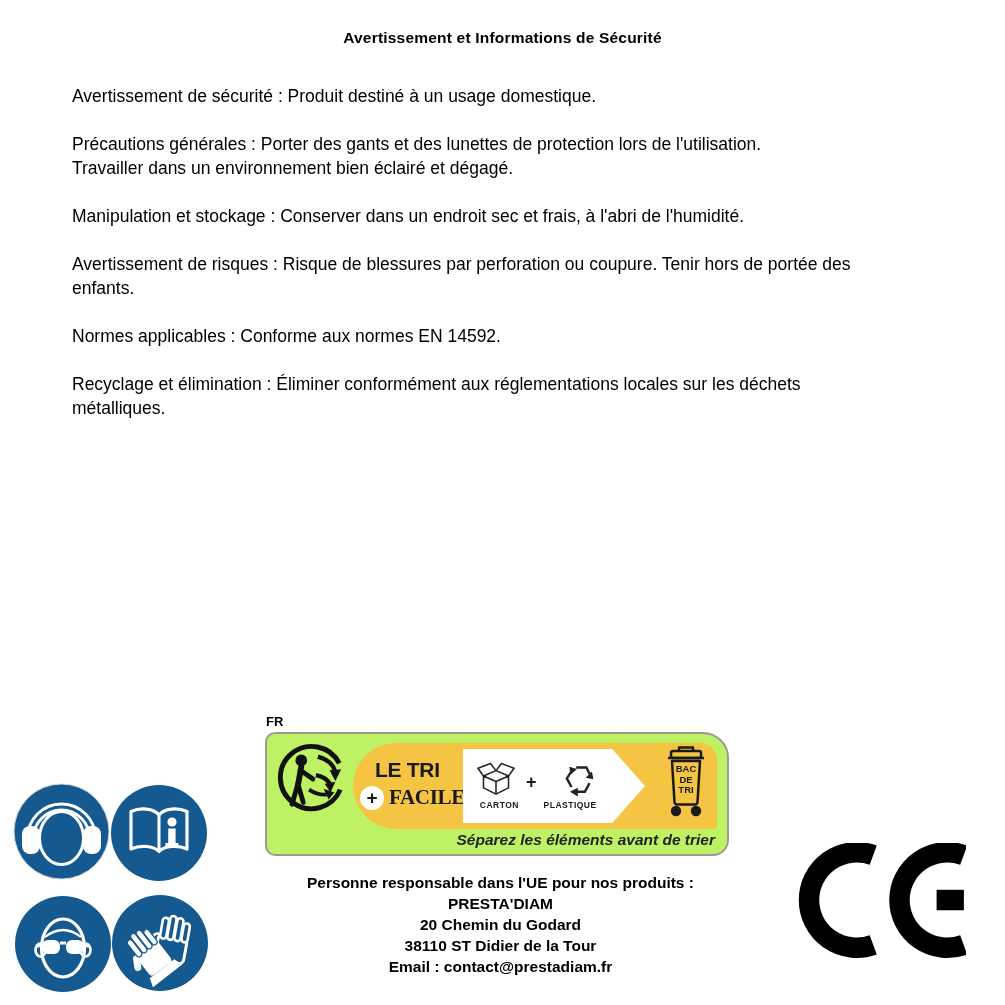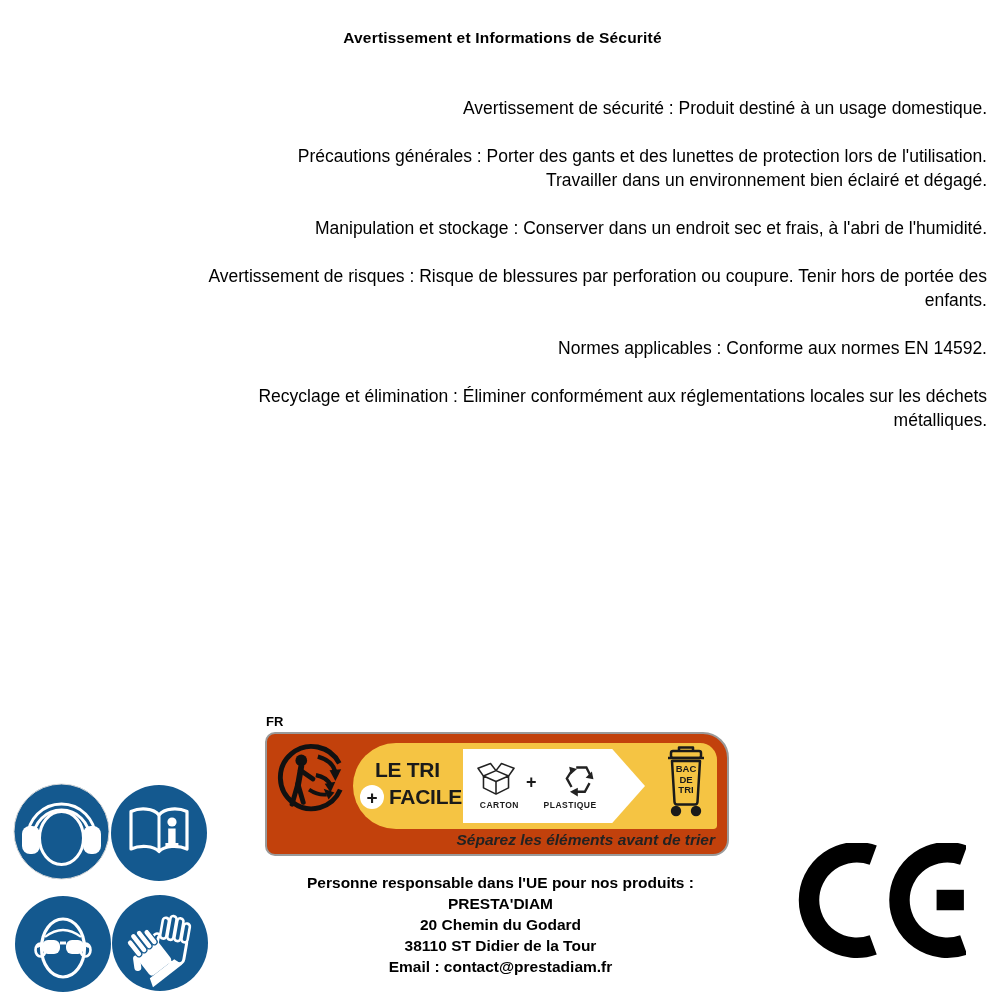--- a/index.html
+++ b/index.html
@@ -4,46 +4,46 @@
 <style>
   html,body{margin:0;padding:0;background:#fff;}
   #page{
     position:relative;width:1005px;height:1005px;background:#fff;overflow:hidden;
     font-family:"Liberation Sans","DejaVu Sans",sans-serif;color:#000;
   }
   .doc-title{
     position:absolute;top:29px;left:0;width:100%;text-align:center;
     font-size:15.5px;font-weight:bold;letter-spacing:.2px;
   }
-  .content{position:absolute;left:72px;top:96px;width:915px;text-align:right;}
+  .content{position:absolute;left:72px;top:84px;width:915px;}
   .content p{
     margin:0 0 24px 0;font-size:17.5px;line-height:24px;white-space:pre-line;
   }
   
   .picto{position:absolute;}
   .fr-label{position:absolute;left:266px;top:714px;font-size:13px;font-weight:bold;}
   .tri-box{
     position:absolute;left:265px;top:732px;width:464px;height:124px;
-    background:#c2410c;border:2px solid #9a9a9a;border-radius:10px 26px 16px 10px;
+    background:#bef264;border:2px solid #9a9a9a;border-radius:10px 26px 16px 10px;
     box-sizing:border-box;
   }
   .triman{position:absolute;left:8px;top:6px;}
   .band{
     position:absolute;left:86px;top:9px;width:364px;height:86px;
     background:#F5C443;border-radius:46px 18px 4px 46px;
   }
   .headline{position:absolute;left:93px;top:24px;color:#1a1a1a;}
   .headline .row1{font-size:21px;font-weight:bold;letter-spacing:-0.3px;padding-left:15px;}
   .headline .row2{display:flex;align-items:center;margin-top:3px;}
   .plus-circle{
     width:24px;height:24px;border-radius:50%;background:#fff;color:#1a1a1a;
     display:flex;align-items:center;justify-content:center;
     font-size:19px;font-weight:bold;line-height:1;flex:0 0 auto;
   }
-  .headline .row2 .word{font-size:21px;font-weight:bold;letter-spacing:-0.3px;margin-left:5px;}
+  .headline .row2 .word{font-size:21px;font-weight:bold;letter-spacing:-0.3px;margin-left:5px;font-family:Liberation Serif, serif;}
   .panel{
     position:absolute;left:196px;top:15px;width:182px;height:74px;background:#fff;
     clip-path:polygon(0 0,82% 0,100% 50%,82% 100%,0 100%);
     display:flex;align-items:center;justify-content:flex-start;
     gap:7px;padding-left:10px;box-sizing:border-box;
   }
   .mat{display:flex;flex-direction:column;align-items:flex-end;}
   .mat .mat-label{font-size:8.5px;font-weight:bold;letter-spacing:.5px;color:#1a1a1a;margin-top:2px;}
   .mat-plus{font-size:18px;font-weight:bold;color:#1a1a1a;margin-top:-8px;}
   .bin{position:absolute;left:392px;top:11px;width:54px;height:76px;}

